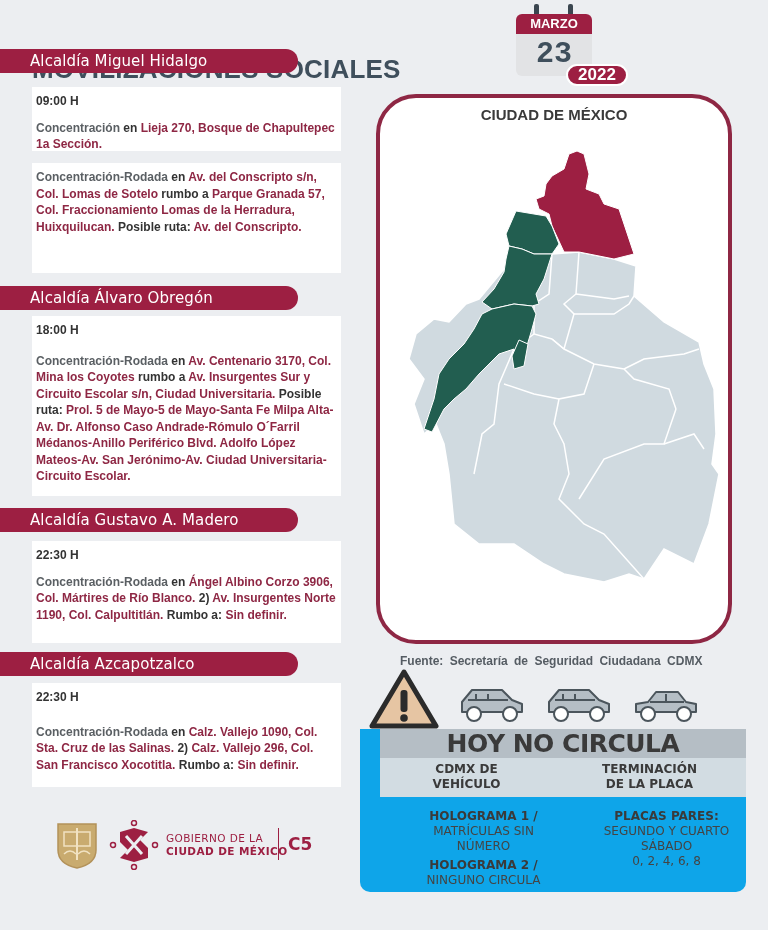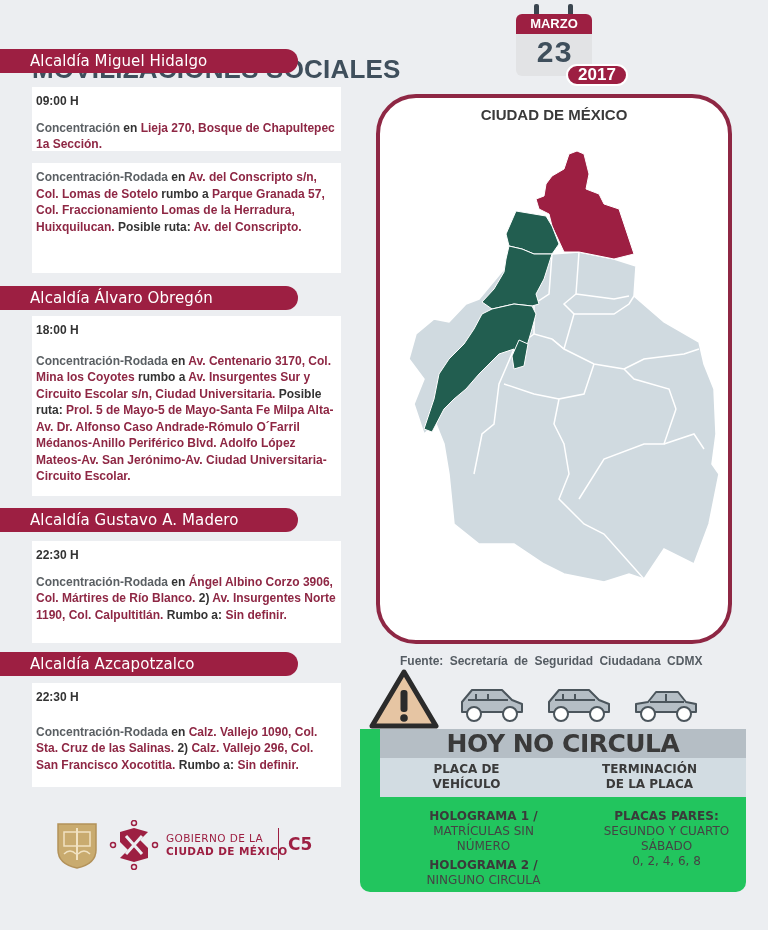--- a/index.html
+++ b/index.html
@@ -25,21 +25,21 @@
 
   .map-frame { position: absolute; left: 376px; top: 94px; width: 356px; height: 550px; background: #fff; border: 4px solid #8e2744; border-radius: 40px; overflow: hidden; }
   .map-title { position: absolute; top: 8px; left: 0; width: 100%; text-align: center; font-weight: bold; font-size: 15px; color: #3a3a3a; }
   .map-svg { position: absolute; left: 0; top: 0; }
 
   .source { position: absolute; left: 400px; top: 654px; font-size: 12px; font-weight: bold; color: #555c63; word-spacing: 3px; }
 
   .warn { position: absolute; left: 368px; top: 668px; }
   .car { position: absolute; top: 684px; }
 
-  .hnc { position: absolute; left: 360px; top: 729px; width: 386px; height: 163px; background: #22c55e; border-radius: 0 0 10px 10px; overflow: hidden; padding-left: 20px; }
+  .hnc { position: absolute; left: 360px; top: 729px; width: 386px; height: 163px; background: #0ea5e9; border-radius: 0 0 10px 10px; overflow: hidden; padding-left: 20px; }
   .hnc-title { height: 29px; background: #b5bec5; color: #3a3a3a; font-weight: bold; font-size: 25px; text-align: center; line-height: 30px; font-family: "DejaVu Sans", sans-serif; letter-spacing: -0.5px; }
   .hnc-head { height: 39px; background: #d2dce2; display: flex; }
   .hnc-head div { flex: 1; text-align: center; font-weight: bold; font-size: 12px; color: #3a3a3a; font-family: "DejaVu Sans", sans-serif; line-height: 15px; padding-top: 4px; }
   .hnc-rows { display: flex; padding-top: 12px; }
   .hnc-col { flex: 1; text-align: center; font-size: 12px; color: #444; font-family: "DejaVu Sans", sans-serif; line-height: 15px; }
   .hnc-col b { color: #3a3a3a; }
   .hnc-col p { margin-bottom: 4px; }
 
   .logos { position: absolute; left: 56px; top: 820px; height: 50px; }
   .gob-text { position: absolute; left: 166px; top: 832px; font-size: 10.5px; color: #9d1f42; font-family: "DejaVu Sans", sans-serif; line-height: 13px; letter-spacing: 0.4px; }
@@ -50,21 +50,21 @@
 </head>
 <body>
 
 <div class="title">MOVILIZACIONES SOCIALES</div>
 
 <div class="calendar">
   <div class="cal-ring" style="left:18px"></div>
   <div class="cal-ring" style="left:52px"></div>
   <div class="cal-top">MARZO</div>
   <div class="cal-body">23</div>
-  <div class="cal-year">2017</div>
+  <div class="cal-year">2022</div>
 </div>
 
 <div class="sec-header" style="top:49px"><span>Alcaldía Miguel Hidalgo</span></div>
 
 <div class="card" style="top:87px;height:64px">
   <div class="time">09:00 H</div>
   <div class="body">
     <span class="gr">Concentración</span><span> en </span><span class="hl">Lieja 270, Bosque de Chapultepec 1a Sección.</span>
   </div>
 </div>
@@ -162,21 +162,21 @@
   <path d="M4,28 L4,20 L16,18 L24,8 L46,8 L54,18 L64,20 L64,28 Z" fill="#b5bec5" stroke="#4b555c" stroke-width="2" stroke-linejoin="round"></path>
   <line x1="34" y1="10" x2="34" y2="18" stroke="#4b555c" stroke-width="2"></line>
   <line x1="18" y1="18" x2="52" y2="18" stroke="#4b555c" stroke-width="2"></line>
   <circle cx="16" cy="30" r="7" fill="#fff" stroke="#4b555c" stroke-width="2"></circle>
     <circle cx="52" cy="30" r="7" fill="#fff" stroke="#4b555c" stroke-width="2"></circle>
 </svg>
 
 <div class="hnc">
   <div class="hnc-title">HOY NO CIRCULA</div>
   <div class="hnc-head">
-    <div style="padding-left:30px;padding-right:30px">PLACA DE VEHÍCULO</div>
+    <div style="padding-left:30px;padding-right:30px">CDMX DE VEHÍCULO</div>
     <div style="padding-left:40px;padding-right:40px">TERMINACIÓN DE LA PLACA</div>
   </div>
   <div class="hnc-rows">
     <div class="hnc-col" style="padding:0 30px">
       <p><b>HOLOGRAMA 1 /</b><br><span>MATRÍCULAS SIN NÚMERO</span></p>
       <p><b>HOLOGRAMA 2 /</b><br><span>NINGUNO CIRCULA</span></p>
     </div>
     <div class="hnc-col" style="padding:0 6px">
       <p><b>PLACAS PARES:</b><span> SEGUNDO Y CUARTO SÁBADO</span><br><span>0, 2, 4, 6, 8</span></p>
     </div>

